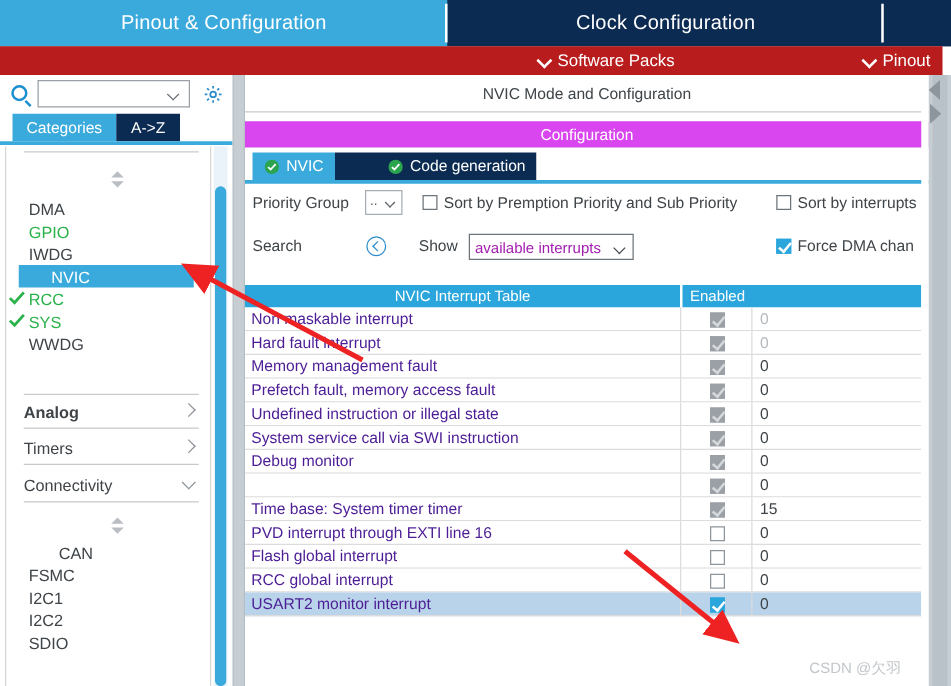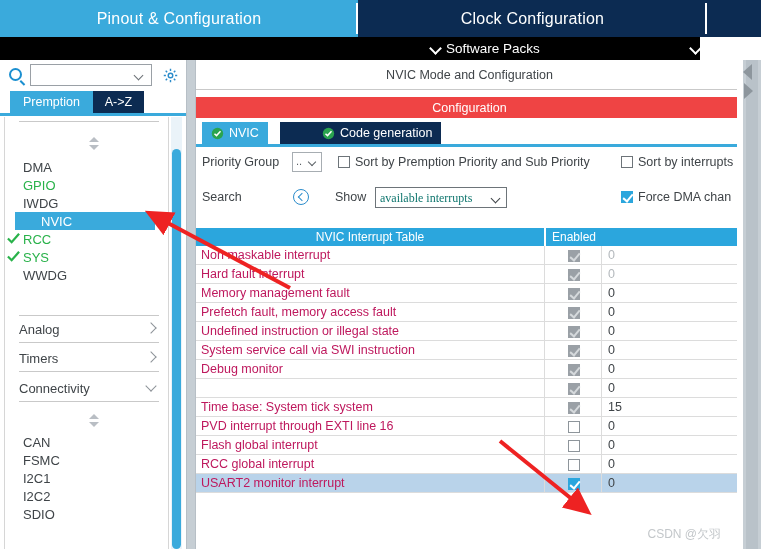--- a/index.html
+++ b/index.html
@@ -16,21 +16,21 @@
   .tab {
     position: absolute; top: 0; height: 37px;
     display: flex; align-items: center; justify-content: center;
     color: #ffffff; font-size: 16px; letter-spacing: .2px;
   }
   .tab.active { background: #3aaadc; }
   .tab.inactive { background: #0c2b52; }
   .tab-sep { position: absolute; top: 3px; width: 2px; height: 31px; background: #ffffff; }
 
   
-  .substrip { position: absolute; left: 0; top: 37px; width: 700px; height: 23px; background: #000000; }
+  .substrip { position: absolute; left: 0; top: 37px; width: 754px; height: 23px; background: #b91c1c; }
   .substrip-item {
     position: absolute; top: 0; height: 23px; display: flex; align-items: center; gap: 5px;
     color: #ffffff; font-size: 13.5px; white-space: nowrap;
   }
   .chev-d { display: inline-block; width: 11px; height: 11px; position: relative; }
   .chev-d::after {
     content: ""; position: absolute; left: 1px; top: 1px; width: 7px; height: 7px;
     border-right: 2px solid #fff; border-bottom: 2px solid #fff;
     transform: rotate(45deg);
   }
@@ -123,21 +123,21 @@
   .main { position: absolute; left: 196px; top: 60px; width: 547px; height: 489px; background: #ffffff; }
   .mode-title {
     position: absolute; left: 0; top: 0; width: 547px; height: 30px;
     display: flex; align-items: center; justify-content: center;
     font-size: 12.5px; color: #3f4448; background: #ffffff;
     border-bottom: 1px solid #c9c9c9;
   }
   .cfg-bar {
     position: absolute; left: 0; top: 37px; width: 547px; height: 21px;
     display: flex; align-items: center; justify-content: center;
-    background: #ef4444; color: #ffffff; font-size: 12.5px;
+    background: #d946ef; color: #ffffff; font-size: 12.5px;
   }
   .subtabs { position: absolute; left: 0; top: 62px; width: 547px; height: 22px; }
   .subtab {
     position: absolute; top: 0; height: 22px; display: flex; align-items: center; gap: 5px;
     padding: 0 9px; font-size: 12.5px; color: #ffffff;
   }
   .subtab.active { background: #3aaadc; }
   .subtab.inactive { background: #0c2b52; }
   .gtick { width: 13px; height: 13px; flex: 0 0 13px; }
   .subtab-underline { position: absolute; left: 0; top: 84px; width: 547px; height: 3px; background: #3aaadc; }
@@ -167,42 +167,42 @@
   .back-ic {
     position: absolute; width: 16px; height: 16px; border: 1.6px solid #2b8ccb; border-radius: 50%;
   }
   .back-ic::after {
     content: ""; position: absolute; left: 5px; top: 3.5px; width: 5px; height: 5px;
     border-left: 1.8px solid #2b8ccb; border-bottom: 1.8px solid #2b8ccb; transform: rotate(45deg);
   }
 
   .showsel {
     position: absolute; left: 179px; top: 2px; width: 132px; height: 21px;
-    border: 1px solid #6d7479; background: #ffffff; font-size: 12px; color: #0f766e; font-family: Liberation Serif, serif;
+    border: 1px solid #6d7479; background: #ffffff; font-size: 12px; color: #a21caf;
   }
   .showsel .v { position: absolute; left: 4px; top: 3px; }
   .showsel .c { position: absolute; right: 5px; top: 7px; width: 9px; height: 9px; }
   .showsel .c::after {
     content: ""; position: absolute; left: 0; top: 0; width: 6px; height: 6px;
     border-right: 1.5px solid #3f4448; border-bottom: 1.5px solid #3f4448; transform: rotate(45deg);
   }
 
   
   .tbl { position: absolute; left: 0; top: 168px; width: 541px; }
   .thead { position: relative; height: 18px; background: #2ba6dd; }
   .th {
     position: absolute; top: 0; height: 18px; display: flex; align-items: center; justify-content: center;
     color: #ffffff; font-size: 12px; white-space: nowrap; overflow: hidden;
   }
   .th.sep { border-left: 2px solid #ffffff; }
   .trow { position: relative; height: 19px; border-bottom: 1px solid #dcdcdc; background: #ffffff; }
   .trow.sel { background: #b9d3ea; }
   .tname {
     position: absolute; left: 5px; top: 0; height: 19px; line-height: 19px;
-    font-size: 12.5px; color: #be185d; white-space: nowrap;
+    font-size: 12.5px; color: #4c1d95; white-space: nowrap;
   }
   .tcell-en { position: absolute; left: 348px; top: 0; width: 58px; height: 19px; border-left: 1px solid #dcdcdc; border-right: 1px solid #dcdcdc; }
   .tcell-en .cbx {
     position: absolute; left: 23px; top: 4px; width: 12px; height: 12px;
     border: 1px solid #8e959b; background: #ffffff;
   }
   .tcell-en .cbx.dis { background: #9aa0a6; border-color: #9aa0a6; }
   .tcell-en .cbx.dis::after {
     content: ""; position: absolute; left: 3px; top: 0px; width: 4px; height: 8px;
     border-right: 2px solid #d5d9dc; border-bottom: 2px solid #d5d9dc; transform: rotate(40deg);
@@ -277,21 +277,21 @@
       <span class="gear">
         <svg width="17" height="17" viewBox="0 0 24 24" fill="none" stroke="#2b8ccb" stroke-width="2">
           <circle cx="12" cy="12" r="3.2"></circle>
           <path d="M12 2.5v3M12 18.5v3M2.5 12h3M18.5 12h3M5.2 5.2l2.1 2.1M16.7 16.7l2.1 2.1M18.8 5.2l-2.1 2.1M7.3 16.7l-2.1 2.1"></path>
         </svg>
       </span>
     </div>
 
     <div class="cat-tabs">
       <div class="cat-tab active" style="left:10px;width:83px;">
-        <span>Premption</span>
+        <span>Categories</span>
       </div>
       <div class="cat-tab inactive" style="left:93px;width:51px;">
         <span>A-&gt;Z</span>
       </div>
     </div>
     <div class="cat-underline"></div>
 
     <div class="sb-body">
 
       <div class="hline" style="left:14px;top:4px;width:140px;"></div>
@@ -324,41 +324,41 @@
               <path d="M1 7 L5 11 L13 2" stroke="#29b24a" stroke-width="2.4" fill="none"></path>
             </svg>
         </span>
         <span>SYS</span>
       </div>
       <div class="peri" style="top:149px;">
           <span>WWDG</span>
         </div>
 
       <div class="hline" style="left:14px;top:198px;width:140px;"></div>
-      <div class="grp" style="top:199px;">
+      <div class="grp" style="top:199px;font-weight:bold;">
         <span>Analog</span>
         <span class="ar right"></span>
       </div>
       <div class="hline" style="left:14px;top:225px;width:140px;"></div>
 
       <div class="grp" style="top:228px;">
         <span>Timers</span>
         <span class="ar right"></span>
       </div>
       <div class="hline" style="left:14px;top:254px;width:140px;"></div>
 
       <div class="grp" style="top:258px;">
         <span>Connectivity</span>
         <span class="ar down"></span>
       </div>
       <div class="hline" style="left:14px;top:284px;width:140px;"></div>
 
       <div class="spinner" style="left:84px;top:297px;"></div>
 
-      <div class="peri" style="top:316px;">
+      <div class="peri" style="top:316px;margin-left:24px;">
           <span>CAN</span>
         </div>
       <div class="peri" style="top:334px;">
           <span>FSMC</span>
         </div>
       <div class="peri" style="top:352px;">
           <span>I2C1</span>
         </div>
       <div class="peri" style="top:370px;">
           <span>I2C2</span>
@@ -388,21 +388,21 @@
     <div class="subtabs">
       <div class="subtab active" style="left:6px;">
         <span class="gtick">
           <svg width="13" height="13" viewBox="0 0 16 16">
               <circle cx="8" cy="8" r="7" fill="#2aa44f"></circle>
               <path d="M4.3 8.2 L6.8 10.6 L11.7 5.2" stroke="#fff" stroke-width="1.8" fill="none"></path>
             </svg>
         </span>
         <span>NVIC</span>
       </div>
-      <div class="subtab inactive" style="left:84px;padding-left:42px;">
+      <div class="subtab inactive" style="left:72px;padding-left:42px;">
         <span class="gtick">
           <svg width="13" height="13" viewBox="0 0 16 16">
               <circle cx="8" cy="8" r="7" fill="#2aa44f"></circle>
               <path d="M4.3 8.2 L6.8 10.6 L11.7 5.2" stroke="#fff" stroke-width="1.8" fill="none"></path>
             </svg>
         </span>
         <span>Code generation</span>
       </div>
     </div>
     <div class="subtab-underline"></div>
@@ -487,21 +487,21 @@
             </div>
             <div class="tcell-pp">0</div>
           </div>
           <div class="trow">
             <div class="tcell-en">
               <span class="cbx dis"></span>
             </div>
             <div class="tcell-pp">0</div>
           </div>
           <div class="trow">
-            <div class="tname">Time base: System tick system</div>
+            <div class="tname">Time base: System timer timer</div>
             <div class="tcell-en">
               <span class="cbx dis"></span>
             </div>
             <div class="tcell-pp">15</div>
           </div>
           <div class="trow">
             <div class="tname">PVD interrupt through EXTI line 16</div>
             <div class="tcell-en">
               <span class="cbx"></span>
             </div>

